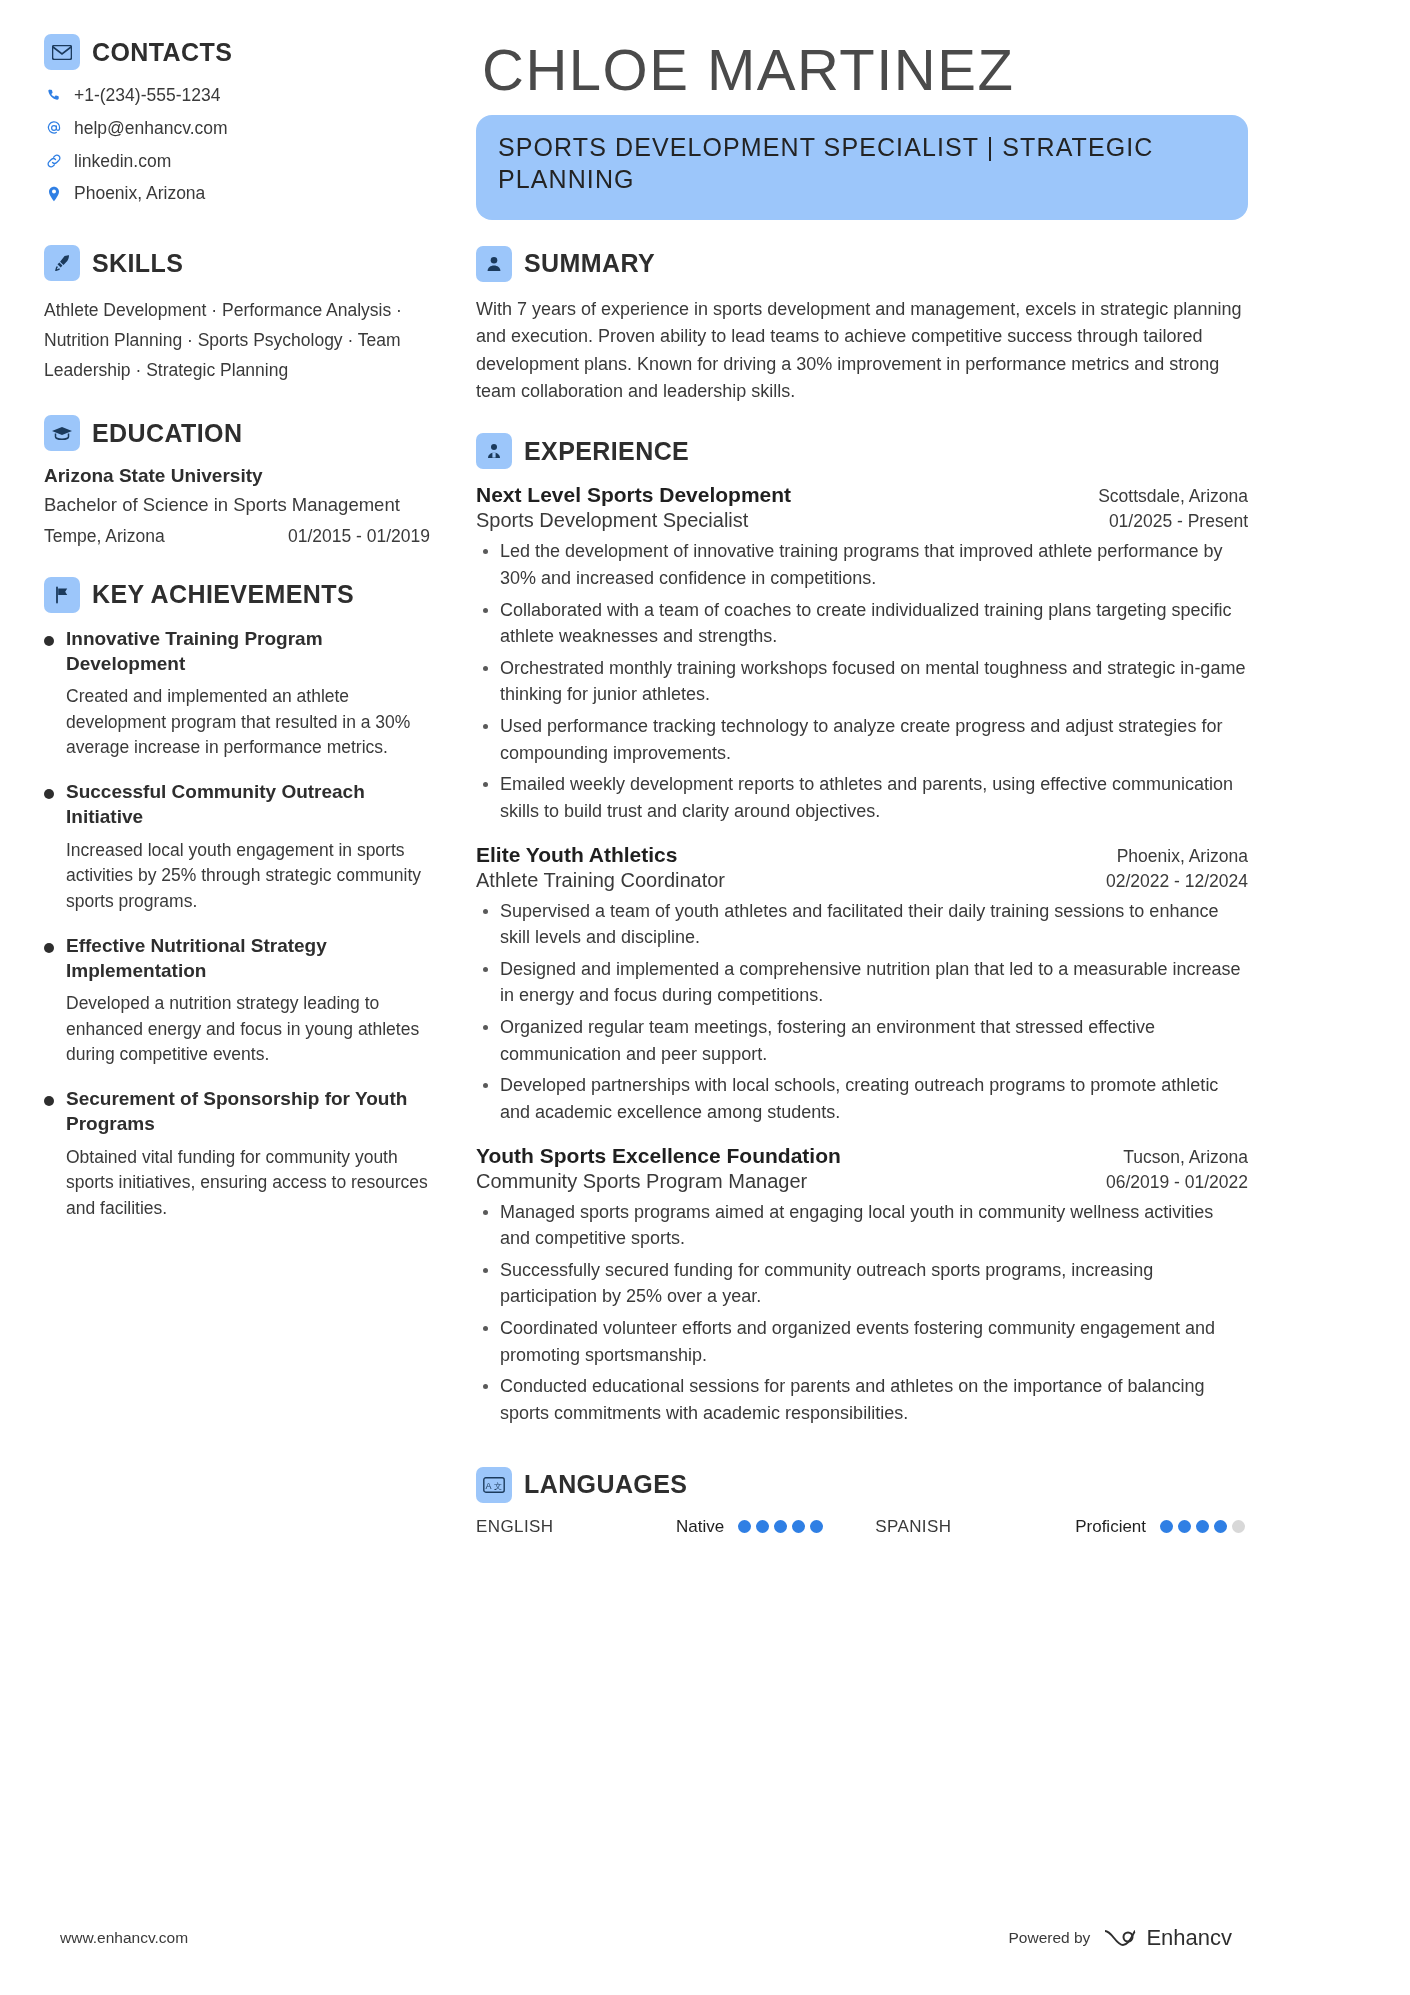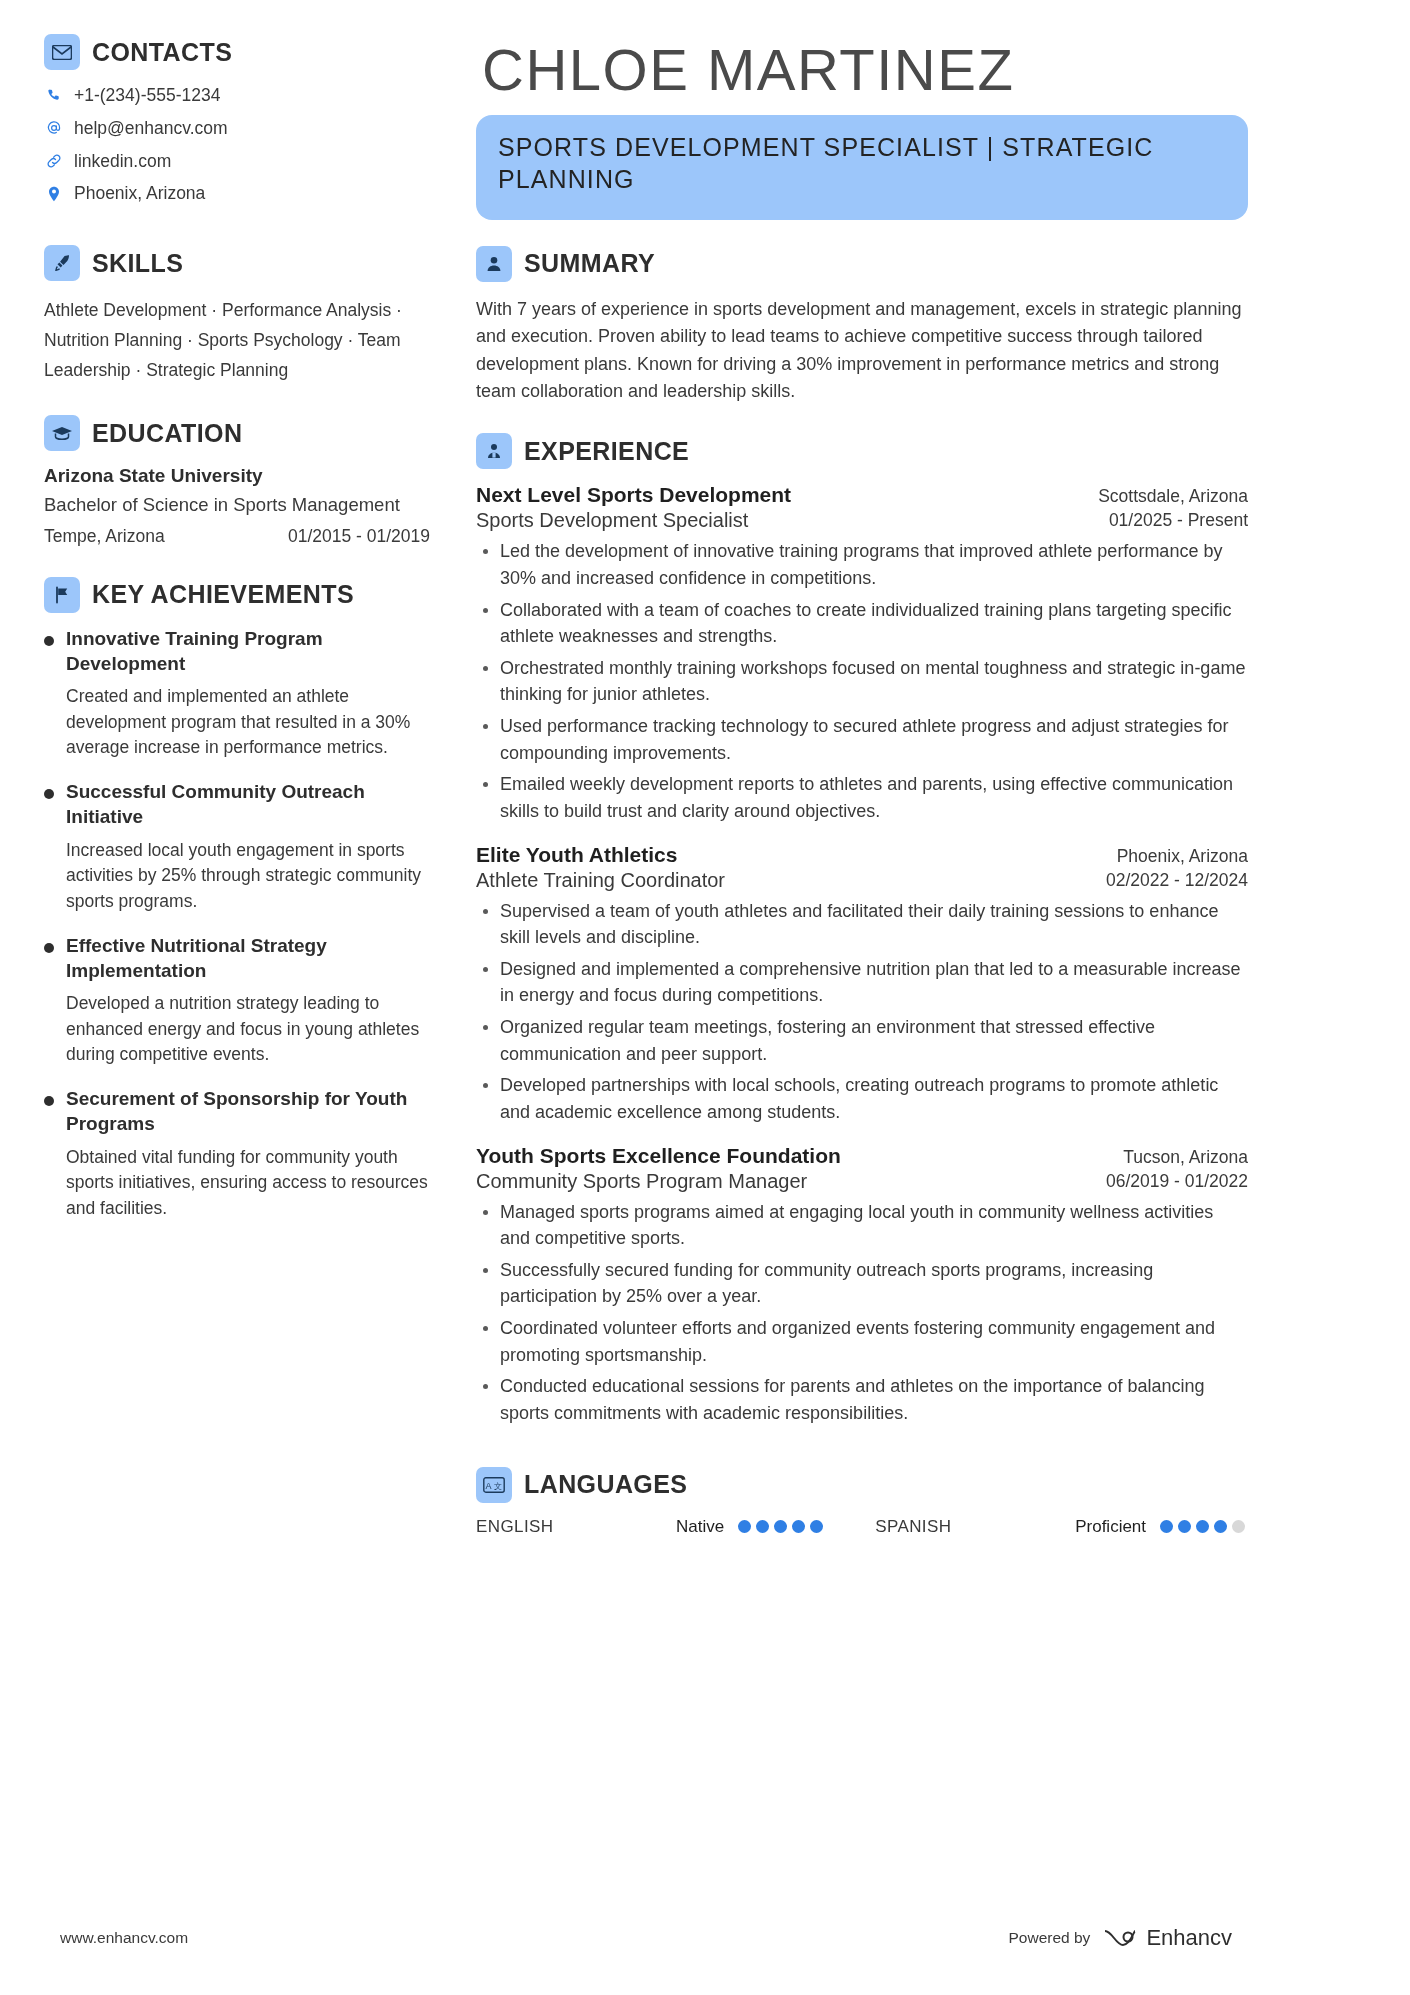--- a/index.html
+++ b/index.html
@@ -143,21 +143,21 @@
   }
   .job-loc {
     font-size: 17.5px; color: #3a3a3a;
   }
   .job-role {
     font-size: 20px; color: #3a3a3a;
   }
   .job-dates {
     font-size: 17.5px; color: #3a3a3a;
   }
-  .job-row.second { margin-top: 2px; margin-bottom: 6px; align-items: center; }
+  .job-row.second { margin-top: 2px; margin-bottom: 6px; }
 
   ul.bullets { margin: 4px 0 0 0; padding: 0; list-style: none; }
   ul.bullets li {
     position: relative;
     padding-left: 24px;
     font-size: 18px;
     line-height: 1.48;
     color: #3a3a3a;
     margin-bottom: 5px;
   }
@@ -362,21 +362,21 @@
         <span class="job-loc">Scottsdale, Arizona</span>
       </div>
       <div class="job-row second">
         <span class="job-role">Sports Development Specialist</span>
         <span class="job-dates">01/2025 - Present</span>
       </div>
       <ul class="bullets">
         <li>Led the development of innovative training programs that improved athlete performance by 30% and increased confidence in competitions.</li>
         <li>Collaborated with a team of coaches to create individualized training plans targeting specific athlete weaknesses and strengths.</li>
         <li>Orchestrated monthly training workshops focused on mental toughness and strategic in-game thinking for junior athletes.</li>
-        <li>Used performance tracking technology to secured athlete progress and adjust strategies for compounding improvements.</li>
+        <li>Used performance tracking technology to analyze create progress and adjust strategies for compounding improvements.</li>
         <li>Emailed weekly development reports to athletes and parents, using effective communication skills to build trust and clarity around objectives.</li>
       </ul>
     </div>
 
     <div class="job">
       <div class="job-row">
         <span class="job-title">Elite Youth Athletics</span>
         <span class="job-loc">Phoenix, Arizona</span>
       </div>
       <div class="job-row second">

